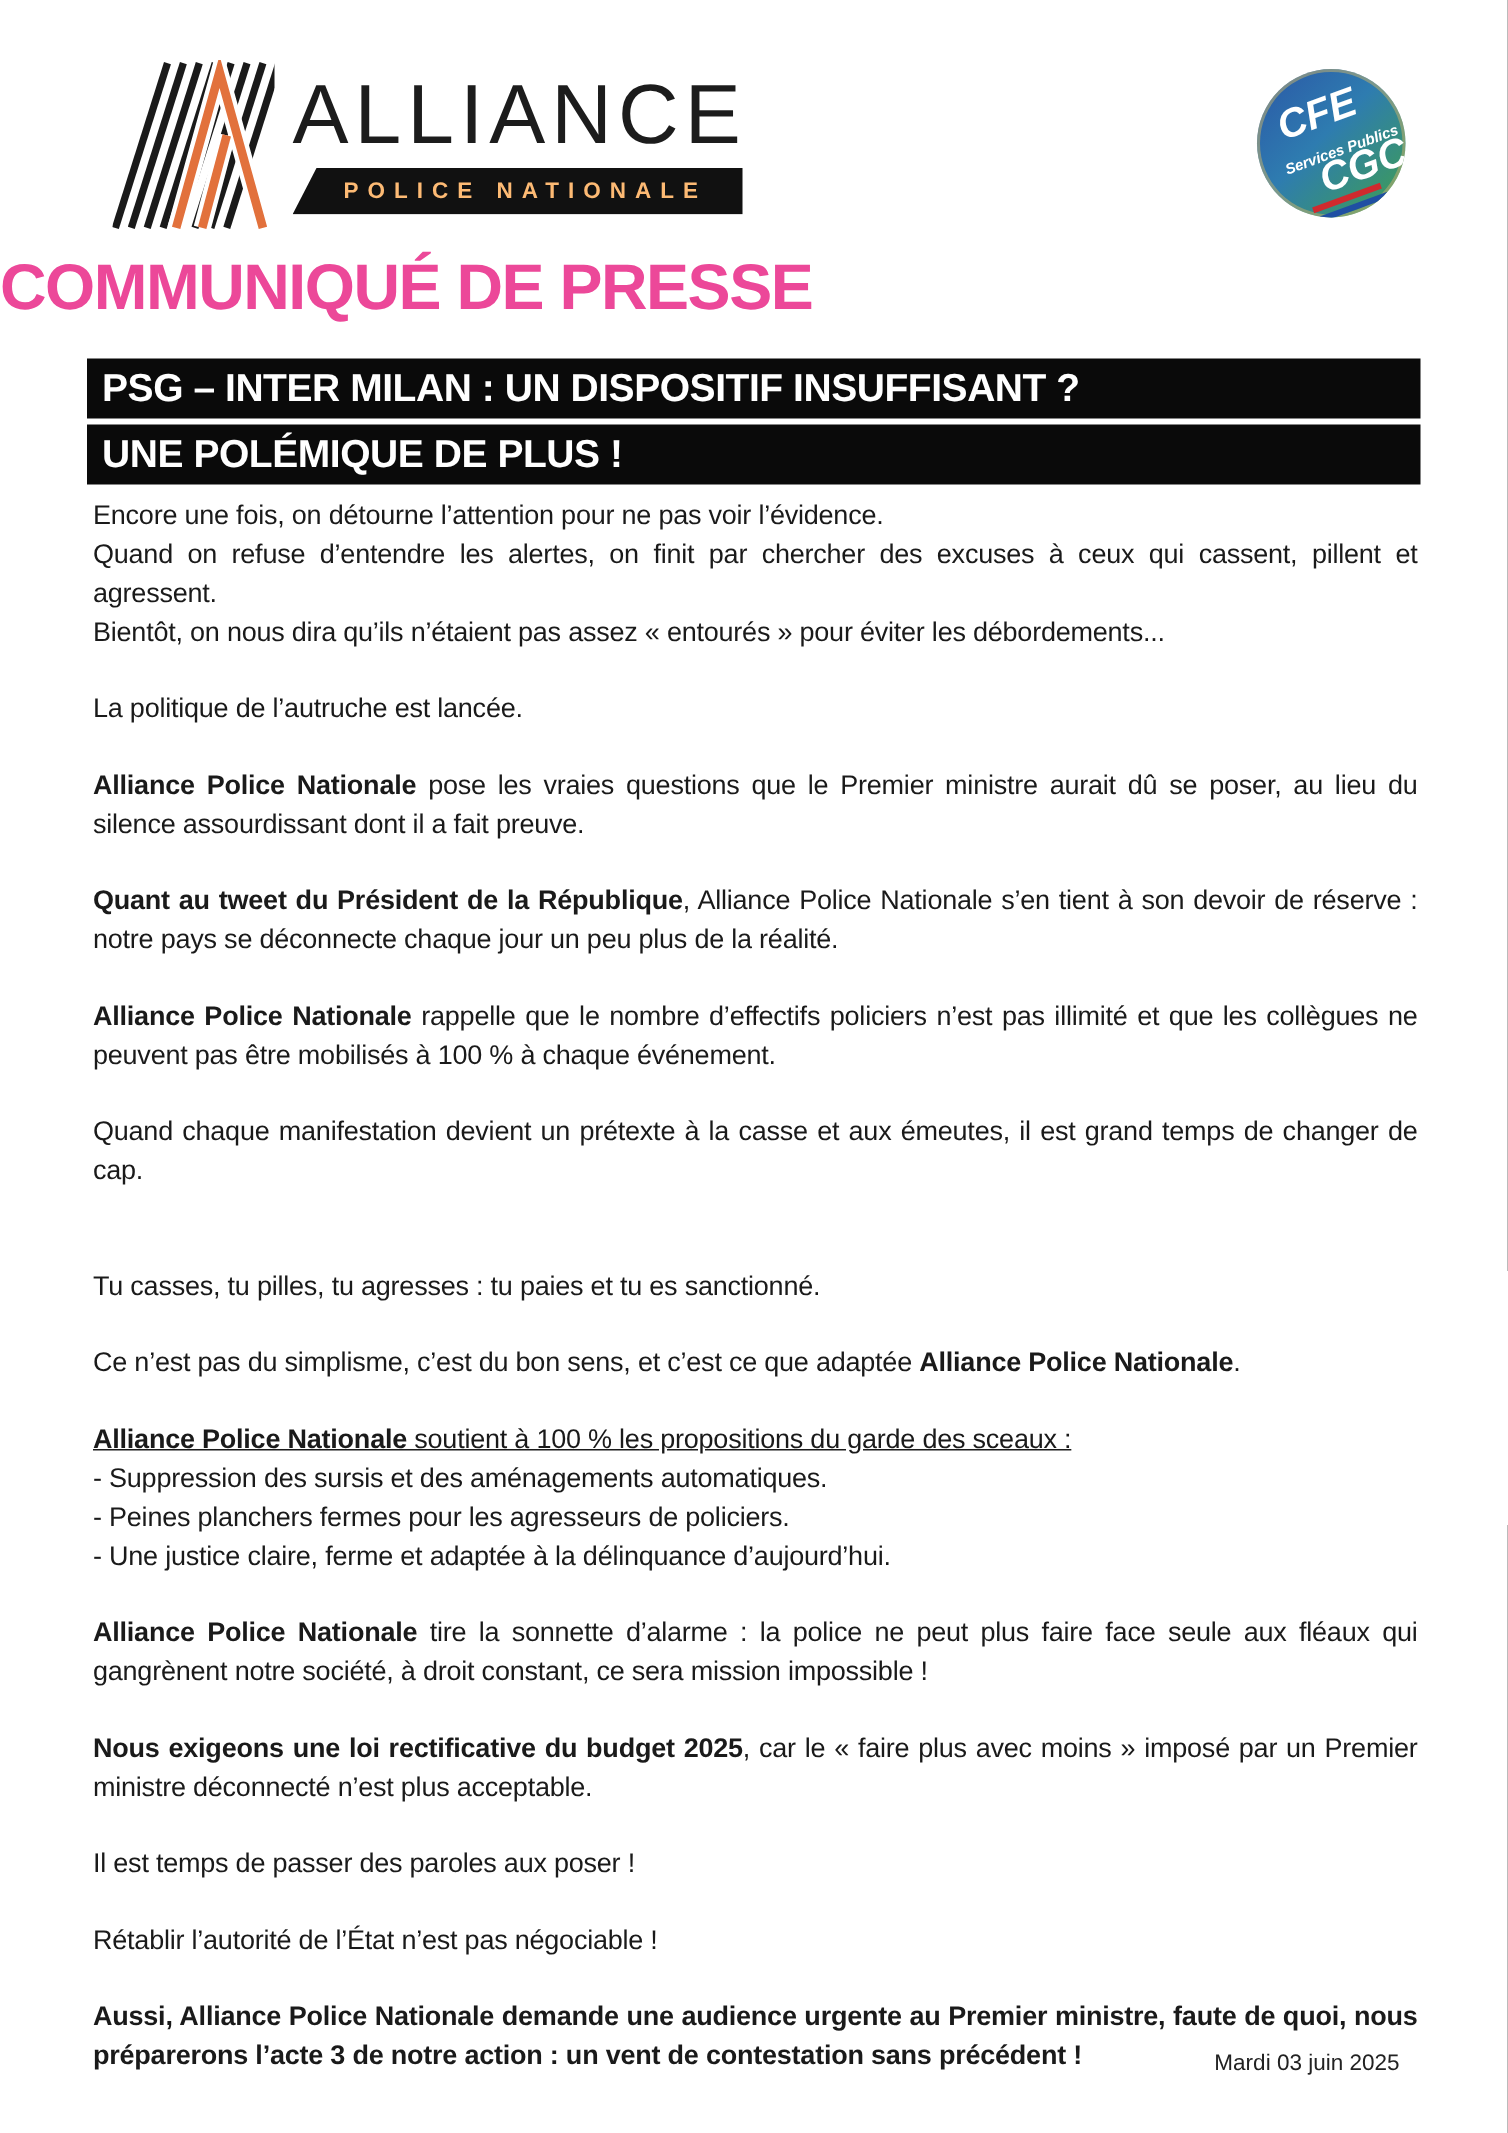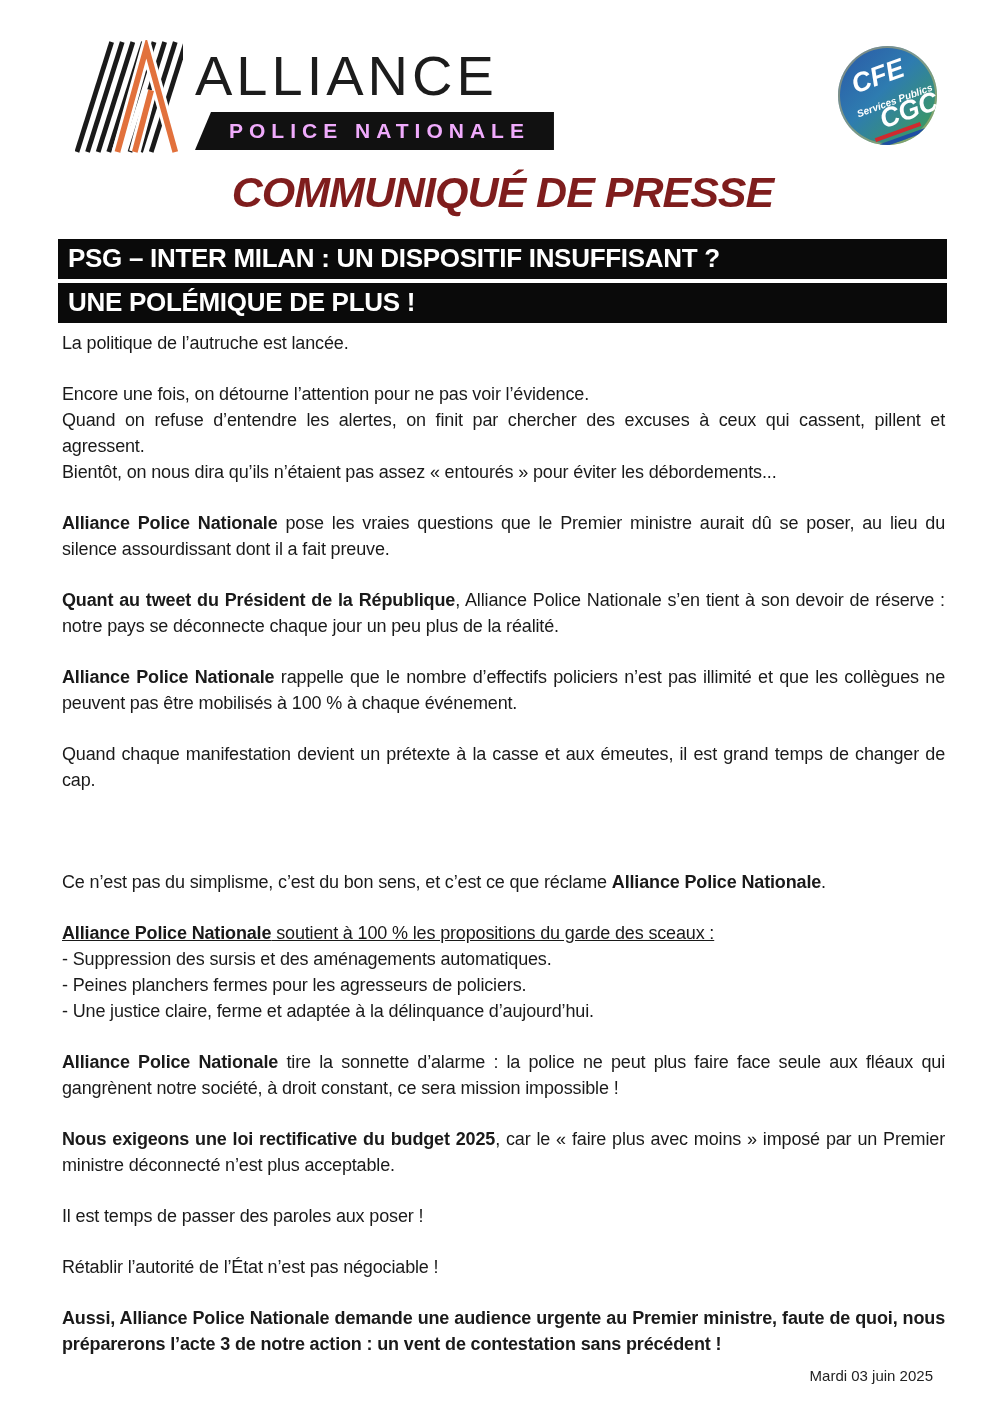--- a/index.html
+++ b/index.html
@@ -10,39 +10,39 @@
     position:relative; overflow:hidden;
   }
   
   .header { display:flex; justify-content:space-between; align-items:flex-start;
             padding:40px 60px 0 75px; }
   .brand { display:flex; align-items:flex-start; gap:12px; }
   .brand-mark { width:108px; height:114px; flex:0 0 auto; }
   .brand-text { display:flex; flex-direction:column; }
   .wordmark { font-size:56px; font-weight:400; letter-spacing:4px; color:#1c1c1c;
               line-height:1; margin-top:8px; }
-  .pn-badge { margin-top:8px; background:#111; color:#f0abfc; display:inline-block;
-              width:max-content; font-weight:700; font-size:21px; letter-spacing:6px;
+  .pn-badge { margin-top:8px; background:#111; color:#fdba74; display:inline-block;
+              width:max-content; font-weight:700; font-size:15px; letter-spacing:6px;
               padding:7px 24px 7px 34px;
               clip-path:polygon(16px 0, 100% 0, 100% 100%, 0 100%); }
   
   .cfe-badge { width:99px; height:99px; border-radius:50%; position:relative;
                margin-top:6px; margin-right:8px;
                background:linear-gradient(135deg,#2b57a6 0%,#2e7cb0 45%,#3fa04d 100%);
                box-shadow:inset 0 0 0 2px rgba(190,175,110,.55); overflow:hidden; }
   .cfe-badge span { position:absolute; color:#fff; font-style:italic; white-space:nowrap; }
   .cfe-t1 { left:13px; top:15px; font-size:27px; font-weight:700; transform:rotate(-20deg); }
   .cfe-t2 { left:17px; top:49px; font-size:10px; font-weight:700; transform:rotate(-20deg); }
   .cfe-t3 { left:41px; top:49px; font-size:27px; font-weight:700; transform:rotate(-20deg); }
   .cfe-stripe { position:absolute; width:48px; height:4px; transform:rotate(-20deg); }
   .cfe-s1 { left:36px; top:84px; background:#cf2a2e; }
   .cfe-s2 { left:41px; top:90px; background:#1f4fa3; }
   
-  .title { text-align:center; font-size:43px; font-weight:800; letter-spacing:-1px;
-           color:#7f1d1d; margin:14px 0 22px 0;font-style:italic; }
+  .title { font-size:43px; font-weight:800; letter-spacing:-1px;
+           color:#ec4899; margin:14px 0 22px 0; }
   .banners { margin:0 58px;border-radius:26px; }
   .banner { background:#0a0a0a; color:#ffffff; font-weight:800; font-size:26px;
             letter-spacing:-.3px; padding:4px 10px 5px 10px; margin-bottom:4px; }
   
   .content { margin:7px 60px 0 62px; font-size:18px; line-height:26px;
              letter-spacing:-.15px; text-align:justify; }
   .content p { margin-bottom:25px; }
   .content strong { font-weight:700; }
   
   .date { position:absolute; right:72px; bottom:38px; font-size:15px; color:#222; }
@@ -90,28 +90,28 @@
   </div>
 
   <h1 class="title">COMMUNIQUÉ DE PRESSE</h1>
 
   <div class="banners">
     <div class="banner">PSG – INTER MILAN : UN DISPOSITIF INSUFFISANT ?</div>
     <div class="banner">UNE POLÉMIQUE DE PLUS !</div>
   </div>
 
   <div class="content">
+    <p><span>Encore une fois, on détourne l’attention pour ne pas voir l’évidence.</span><br><span>Quand on refuse d’entendre les alertes, on finit par chercher des excuses à ceux qui cassent, pillent et agressent.</span><br><span>Bientôt, on nous dira qu’ils n’étaient pas assez « entourés » pour éviter les débordements...</span></p>
     <p><span>La politique de l’autruche est lancée.</span></p>
-    <p><span>Encore une fois, on détourne l’attention pour ne pas voir l’évidence.</span><br><span>Quand on refuse d’entendre les alertes, on finit par chercher des excuses à ceux qui cassent, pillent et agressent.</span><br><span>Bientôt, on nous dira qu’ils n’étaient pas assez « entourés » pour éviter les débordements...</span></p>
     <p><strong>Alliance Police Nationale</strong><span> pose les vraies questions que le Premier ministre aurait dû se poser, au lieu du silence assourdissant dont il a fait preuve.</span></p>
     <p><strong>Quant au tweet du Président de la République</strong><span>, Alliance Police Nationale s’en tient à son devoir de réserve : notre pays se déconnecte chaque jour un peu plus de la réalité.</span></p>
     <p><strong>Alliance Police Nationale</strong><span> rappelle que le nombre d’effectifs policiers n’est pas illimité et que les collègues ne peuvent pas être mobilisés à 100 % à chaque événement.</span></p>
     <p><span>Quand chaque manifestation devient un prétexte à la casse et aux émeutes, il est grand temps de changer de cap.</span></p>
-    <p><br></p>
-    <p><span>Ce n’est pas du simplisme, c’est du bon sens, et c’est ce que réclame </span><strong>Alliance Police Nationale</strong><span>.</span></p>
+    <p><br><span>Tu casses, tu pilles, tu agresses : tu paies et tu es sanctionné.</span></p>
+    <p><span>Ce n’est pas du simplisme, c’est du bon sens, et c’est ce que adaptée </span><strong>Alliance Police Nationale</strong><span>.</span></p>
     <p><strong style="text-decoration: underline;">Alliance Police Nationale</strong><span style="text-decoration: underline;"> soutient à 100 % les propositions du garde des sceaux :</span><br><span>- Suppression des sursis et des aménagements automatiques.</span><br><span>- Peines planchers fermes pour les agresseurs de policiers.</span><br><span>- Une justice claire, ferme et adaptée à la délinquance d’aujourd’hui.</span></p>
     <p><strong>Alliance Police Nationale</strong><span> tire la sonnette d’alarme : la police ne peut plus faire face seule aux fléaux qui gangrènent notre société, à droit constant, ce sera mission impossible !</span></p>
     <p><strong>Nous exigeons une loi rectificative du budget 2025</strong><span>, car le « faire plus avec moins » imposé par un Premier ministre déconnecté n’est plus acceptable.</span></p>
     <p><span>Il est temps de passer des paroles aux poser !</span></p>
     <p><span>Rétablir l’autorité de l’État n’est pas négociable !</span></p>
     <p><strong>Aussi, Alliance Police Nationale demande une audience urgente au Premier ministre, faute de quoi, nous préparerons l’acte 3 de notre action : un vent de contestation sans précédent !</strong></p>
   </div>
 
   <div class="date">Mardi 03 juin 2025</div>
 

